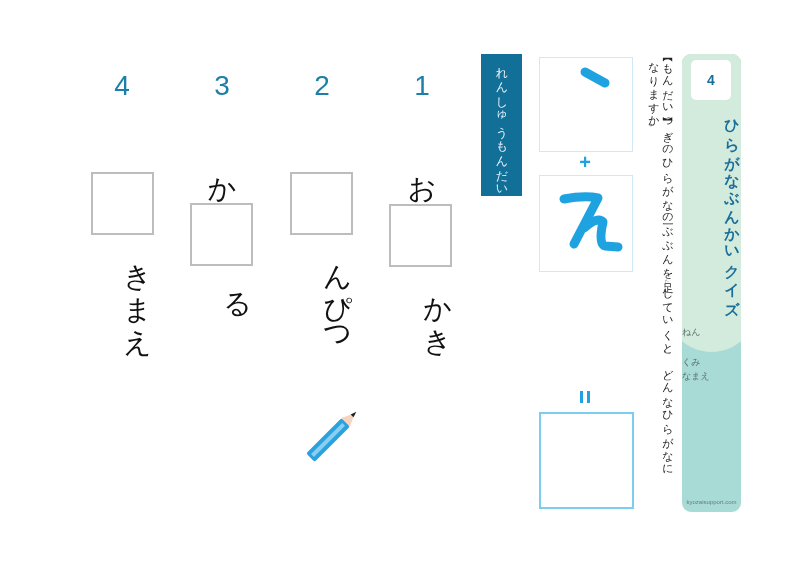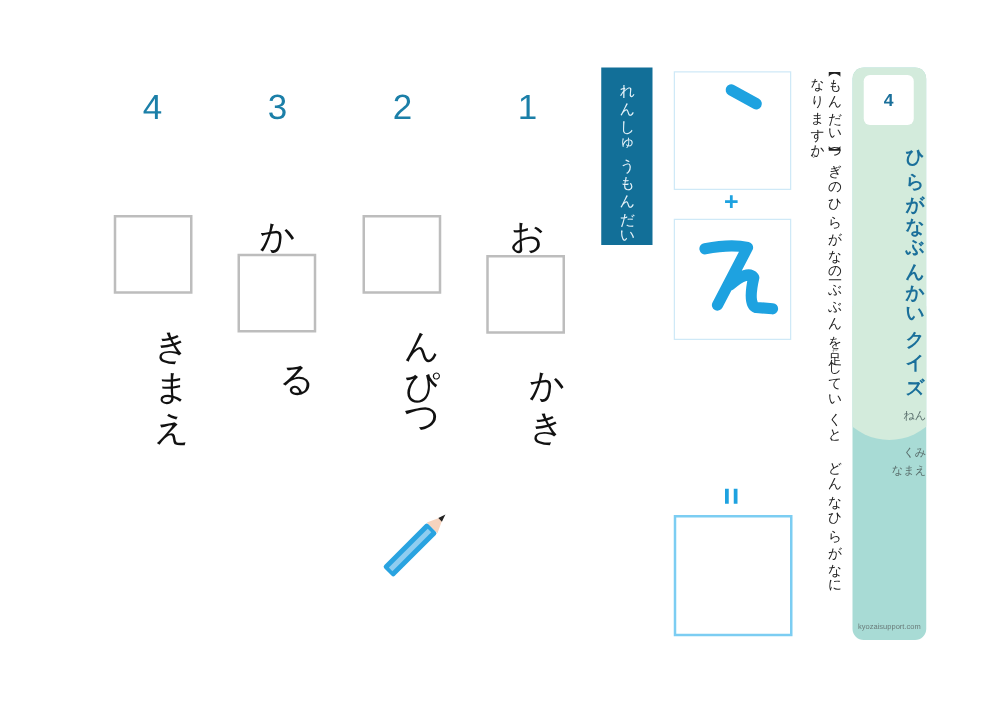--- a/index.html
+++ b/index.html
@@ -14,21 +14,21 @@
   .sidebar-bulge { position:absolute; left:-22px; top:180px; width:103px; height:118px;
                    border-radius:50%; background:#d3ebdc; }
   .num-card { position:absolute; left:9px; top:6px; width:40px; height:40px; background:#ffffff;
               border-radius:5px; display:flex; align-items:center; justify-content:center;
               color:#1a6f9a; font-weight:bold; font-size:14px; font-family:"Liberation Sans", sans-serif; }
   .sidebar-title { position:absolute; left:0; top:54px; width:59px; text-align:center;
                    color:#1a6f9a; font-weight:bold; font-size:15px; line-height:18px;
                    writing-mode:vertical-rl; height:200px; display:flex; justify-content:center;
                    letter-spacing:1px; }
   .sidebar-title span { display:inline-block; }
-  .meta { position:absolute; width:59px; text-align:right; color:#5a6f6d; font-size:9px; }
+  .meta { position:absolute; width:59px; text-align:left; color:#5a6f6d; font-size:9px; }
   .site { position:absolute; left:0; bottom:7px; width:59px; text-align:center; color:#6a7c7a;
           font-size:6px; font-family:"Liberation Sans", sans-serif; }
 
   
   .instruction { left:646px; top:54px; height:420px; writing-mode:vertical-rl; font-size:11px;
                  color:#222; line-height:14px; letter-spacing:1px; }
   .ruby { font-size:5px; color:#555; }
 
   
   .ex-box { width:92px; border:1px solid #cfe9f7; background:#fff; }

